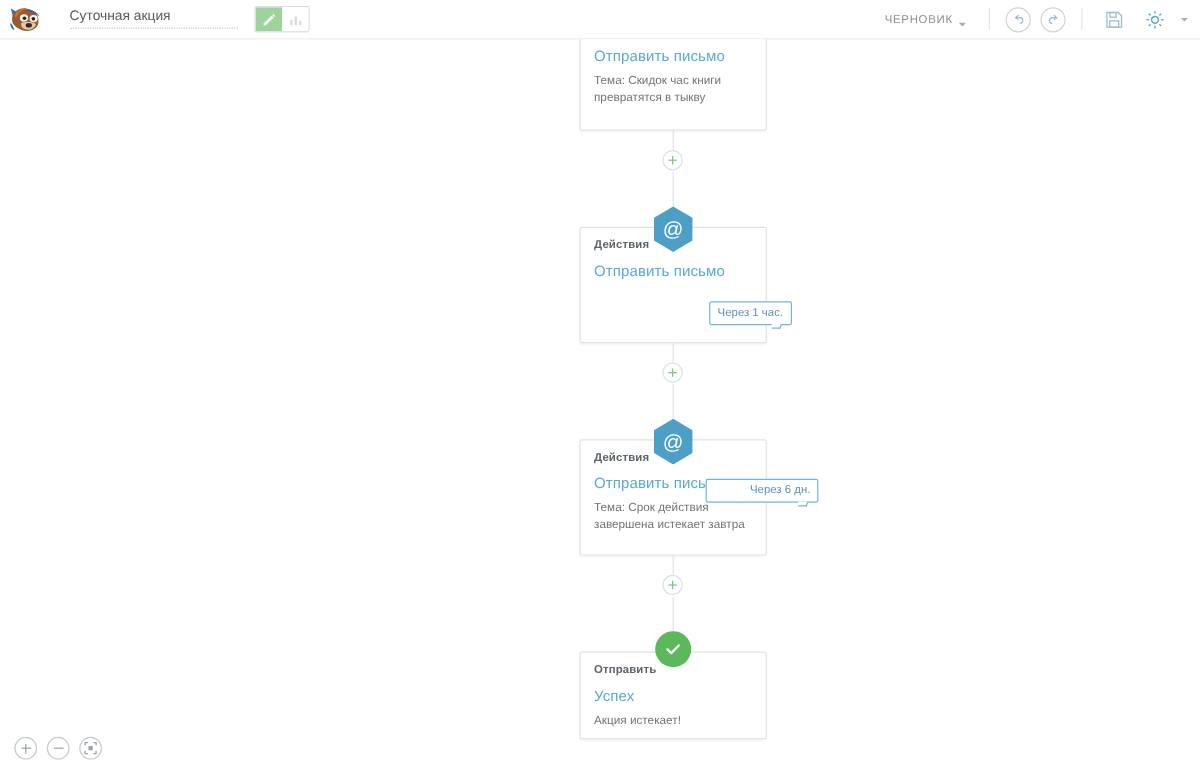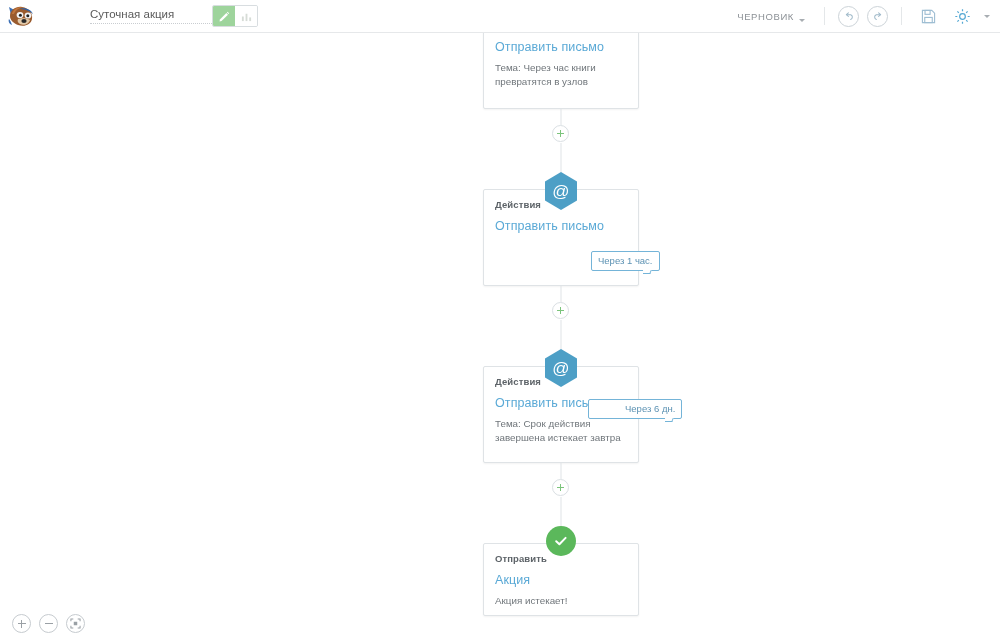--- a/index.html
+++ b/index.html
@@ -35,21 +35,20 @@
   }
   .title-input {
     border:none; outline:none;
     font-family:"Liberation Sans", sans-serif;
     font-size:11.5px;
     color:#5a5a5a;
     background:transparent;
     padding:0 0 3px 0;
     width:140px;
     border-bottom:1px dotted #c9cdd1;
-    margin-left:32px;
   }
 
   .mode-toggle {
     margin-left:14px;
     display:flex;
     width:46px; height:22px;
     border:1px solid #d8dde0;
     border-radius:2px;
     overflow:hidden;
   }
@@ -334,21 +333,21 @@
       <line x1="561" y1="287" x2="561" y2="319" stroke="#dfe3e6" stroke-width="1"></line>
       <polygon points="556,319 566,319 561,327" fill="#4d9fc6"></polygon>
 
       <line x1="561" y1="430" x2="561" y2="446" stroke="#dfe3e6" stroke-width="1"></line>
       <line x1="561" y1="464" x2="561" y2="496" stroke="#dfe3e6" stroke-width="1"></line>
       <polygon points="556,496 566,496 561,504" fill="#7cc47c"></polygon>
     </svg>
 
     <div class="card" style="left:483px; top:-3px; height:79px;">
       <div class="card-title">Отправить письмо</div>
-      <div class="card-body">Тема: Через час книги превратятся в узлов</div>
+      <div class="card-body">Тема: Скидок час книги превратятся в тыкву</div>
     </div>
 
     <div class="plus-btn" style="left:552px; top:92px;">
       <span class="bar-h"></span>
       <span class="bar-v"></span>
     </div>
 
     <div class="hex" style="left:544px; top:139px;">
       <svg width="34" height="38" viewBox="0 0 34 38">
         <polygon points="17,0 33,9.5 33,28.5 17,38 1,28.5 1,9.5" fill="#4d9fc6"></polygon>
@@ -395,21 +394,21 @@
     </div>
 
     <div class="success-badge" style="left:546px; top:493px;">
       <svg width="16" height="16" viewBox="0 0 16 16">
         <path d="M3.2 8.2 L6.4 11.2 L12.6 4.9" stroke="#ffffff" stroke-width="2" fill="none" stroke-linecap="round" stroke-linejoin="round"></path>
       </svg>
     </div>
 
     <div class="card" style="left:483px; top:510px; height:73px;">
       <div class="card-kind">Отправить</div>
-      <div class="card-title">Акция</div>
+      <div class="card-title">Успех</div>
       <div class="card-body">Акция истекает!</div>
     </div>
 
   </div>
 
   <div class="zoom-controls">
     <div class="zoom-btn">
       <span class="bar-h"></span>
       <span class="bar-v"></span>
     </div>

